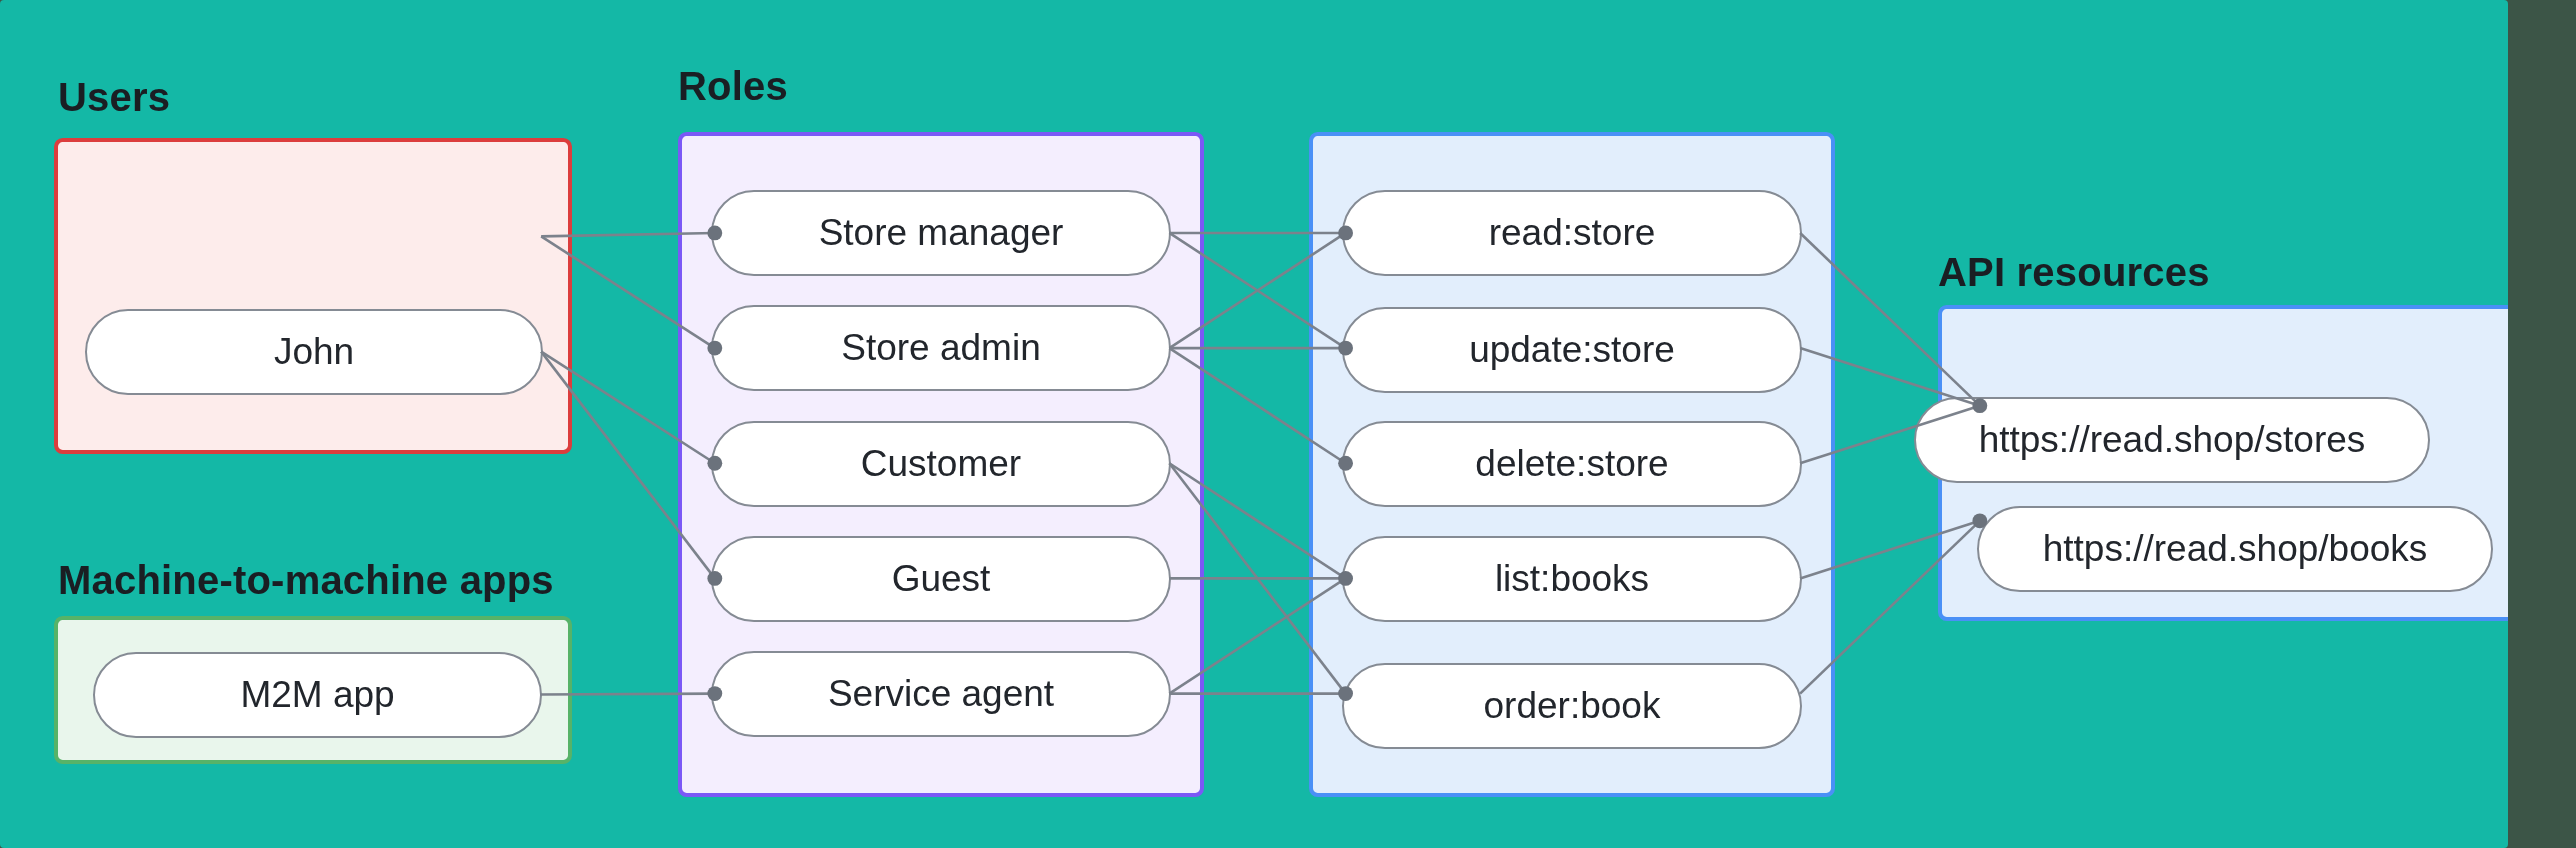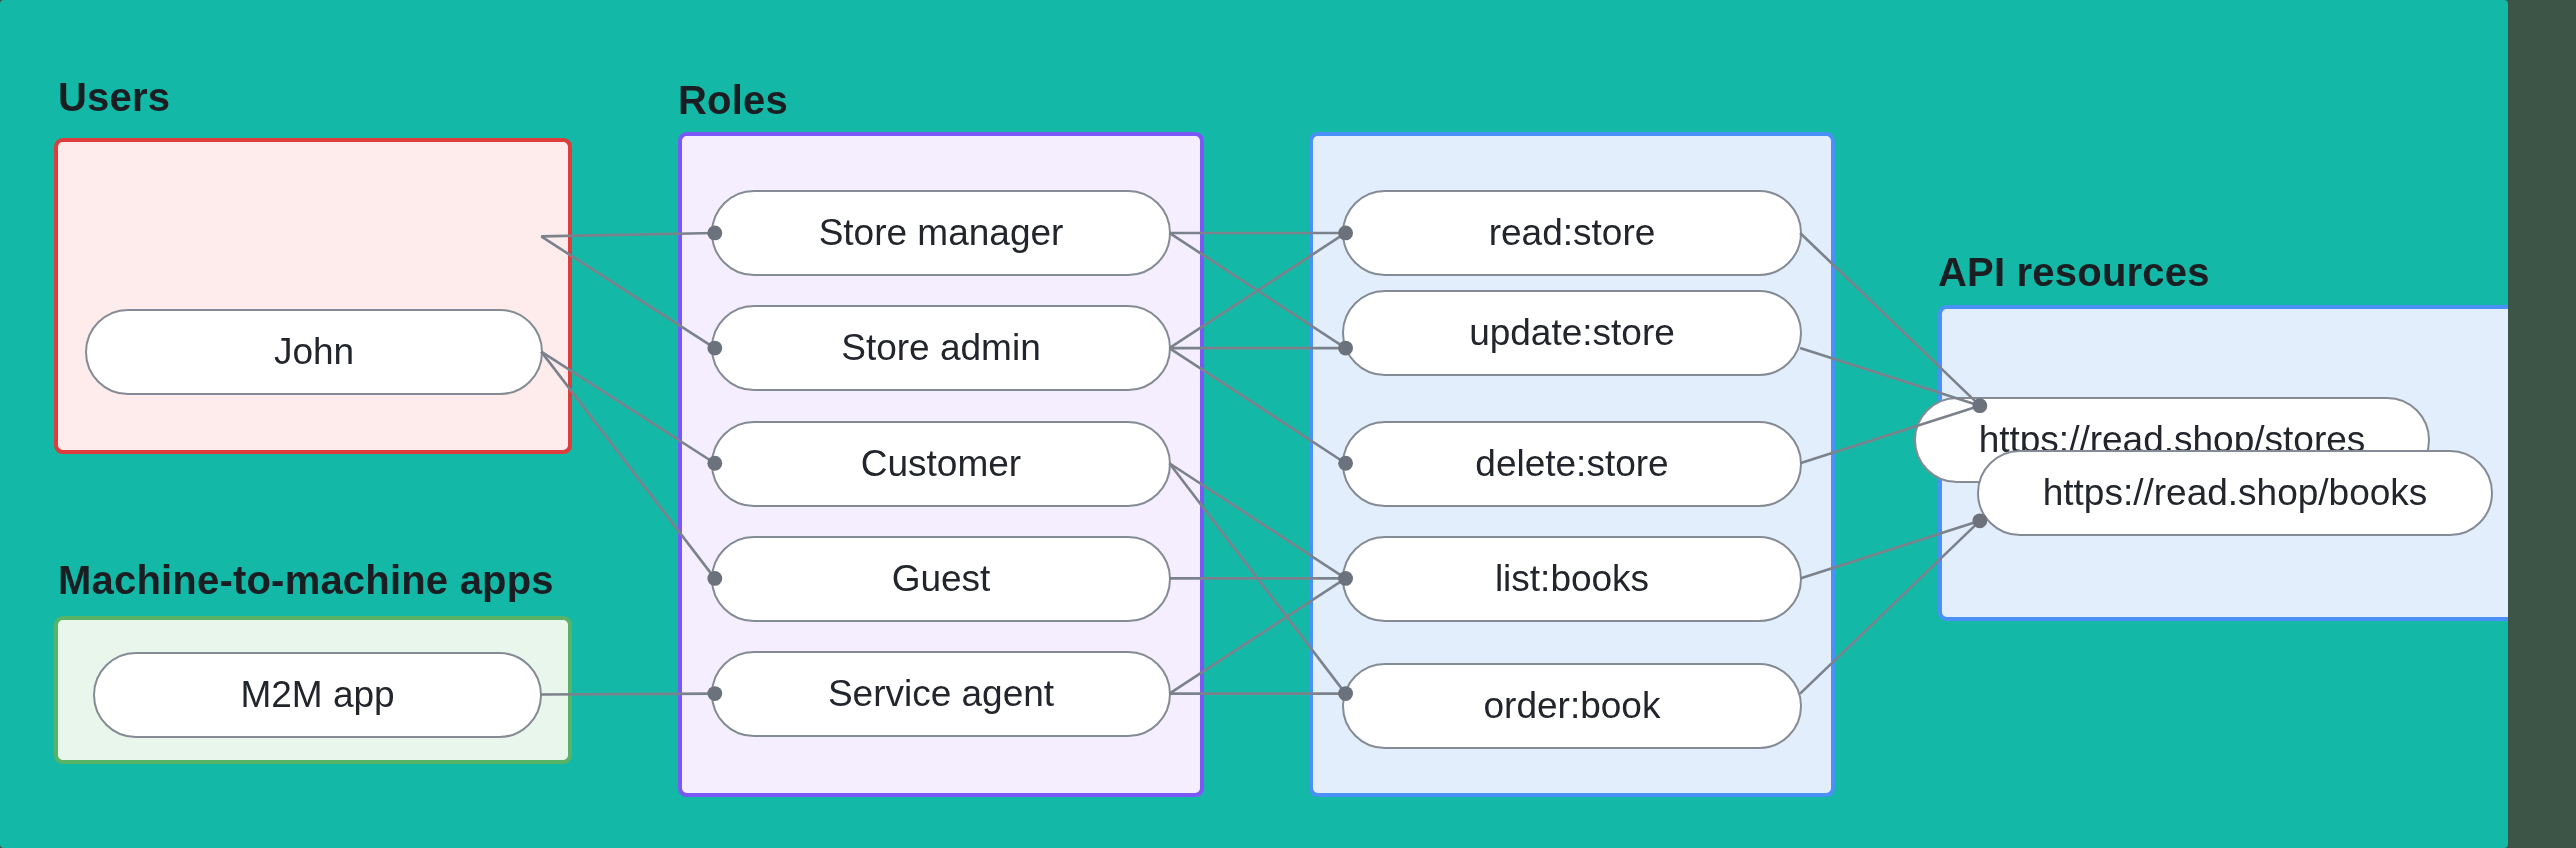--- a/index.html
+++ b/index.html
@@ -47,45 +47,45 @@
   #edges{
     position:absolute;
     left:0;top:0;
     width:2576px;height:848px;
     pointer-events:none;
     z-index:10;
   }
   
   #lbl-users {left:58px;  top:75px;}
   #lbl-m2m   {left:58px;  top:558px;}
-  #lbl-roles {left:678px; top:78px;}
+  #lbl-roles {left:678px; top:64px;}
   #lbl-perms {left:1309px;top:75px;}
   #lbl-api   {left:1938px;top:250px;}
 
   #box-users {left:54px;  top:138px;width:518px;height:316px;}
   #box-m2m   {left:54px;  top:616px;width:518px;height:148px;}
   #box-roles {left:678px; top:132px;width:526px;height:665px;}
   #box-perms {left:1309px;top:132px;width:526px;height:665px;}
   #box-api   {left:1938px;top:305px;width:587px;height:316px;}
 
   #n-sarah        {left:85px;  top:194px;width:458px;}
   #n-john         {left:85px;  top:309px;width:458px;text-align:right;}
   #n-m2m-app      {left:93px; top:652px;width:449px;}
   #n-store-manager{left:711px; top:190px;width:460px;}
   #n-store-admin  {left:711px; top:305px;width:460px;}
   #n-customer     {left:711px; top:421px;width:460px;}
   #n-guest        {left:711px; top:536px;width:460px;}
   #n-service-agent{left:711px; top:651px;width:460px;}
   #n-read-store   {left:1342px;top:190px;width:460px;}
-  #n-update-store {left:1342px;top:290px;width:460px;text-align:right;}
+  #n-update-store {left:1342px;top:307px;width:460px;text-align:right;}
   #n-delete-store {left:1342px;top:421px;width:460px;}
   #n-list-books   {left:1342px;top:536px;width:460px;}
   #n-order-book   {left:1342px;top:651px;width:460px;margin-top:12px;}
   #n-api-stores   {left:1914px;top:363px;width:516px;margin-top:34px;}
-  #n-api-books    {left:1977px;top:450px;width:516px;}
+  #n-api-books    {left:1977px;top:506px;width:516px;}
 </style>
 </head>
 <body>
 
 <div class="stage">
 
   <div class="group-box" id="box-users" style="border-color: rgb(220, 61, 61); background: rgb(253, 236, 235);"></div>
   <div class="group-box" id="box-m2m" style="border-color: rgb(87, 179, 104); background: rgb(233, 246, 236);"></div>
   <div class="group-box" id="box-roles" style="border-color: rgb(123, 88, 246); background: rgb(244, 238, 254);"></div>
   <div class="group-box" id="box-perms" style="border-color: rgb(74, 144, 246); background: rgb(226, 238, 252);"></div>

